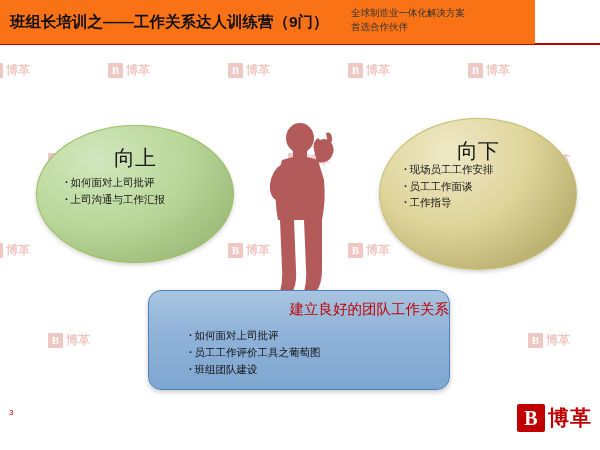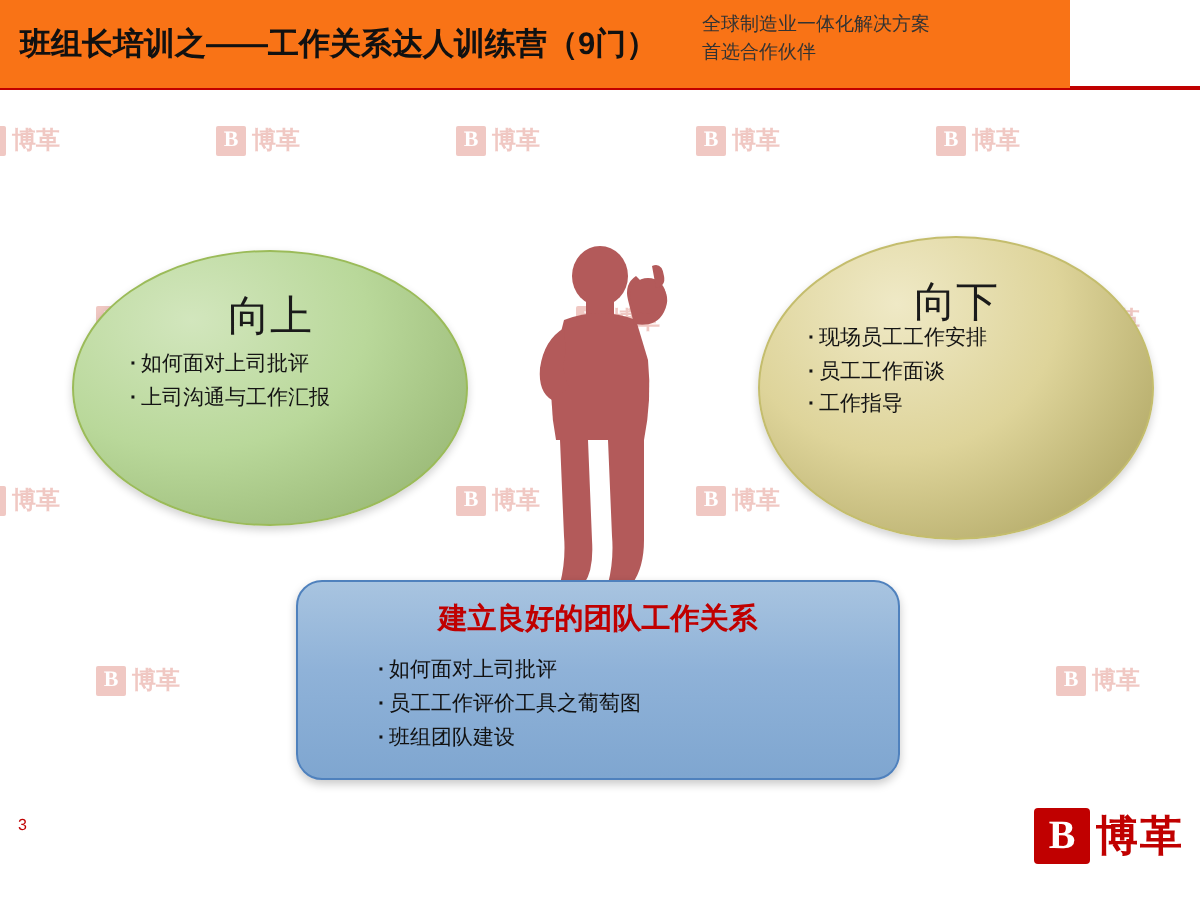--- a/index.html
+++ b/index.html
@@ -144,24 +144,24 @@
     width: 300px; height: 98px;
     border-radius: 13px;
     background: linear-gradient(to bottom, #a8c4e0 0%, #8fb2d8 45%, #7fa6d0 100%);
     border: 1px solid #4f81bd;
     box-shadow: 0 2px 5px rgba(0,0,0,0.22);
     z-index: 14;
   }
   .bottom-title {
     position: absolute;
     width: 100%;
-    text-align: center;
+    text-align: right;
     top: 9px;
     font-size: 14.5px;
-    font-weight: bold;
+    font-weight: normal;
     color: #c00000;
   }
   .bottom-list {
     position: absolute;
     left: 40px;
     top: 36px;
   }
   .bottom-list .li {
     font-size: 10.5px;
     color: #111111;

